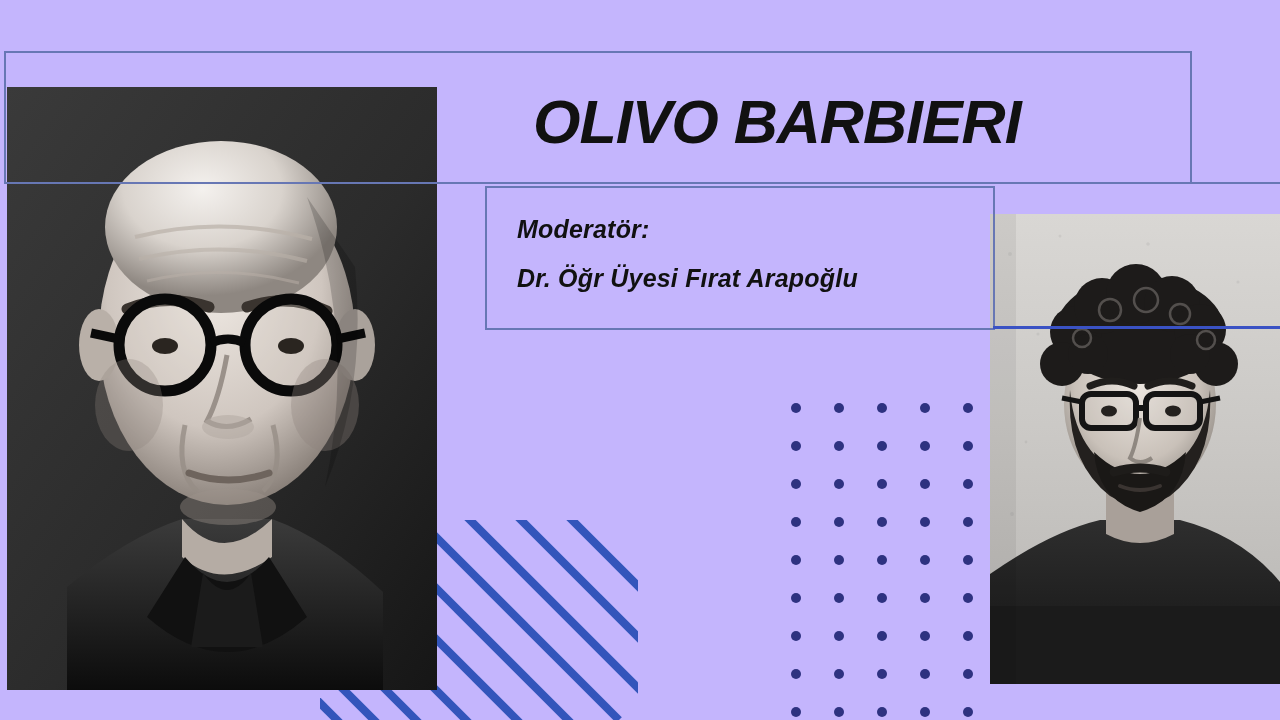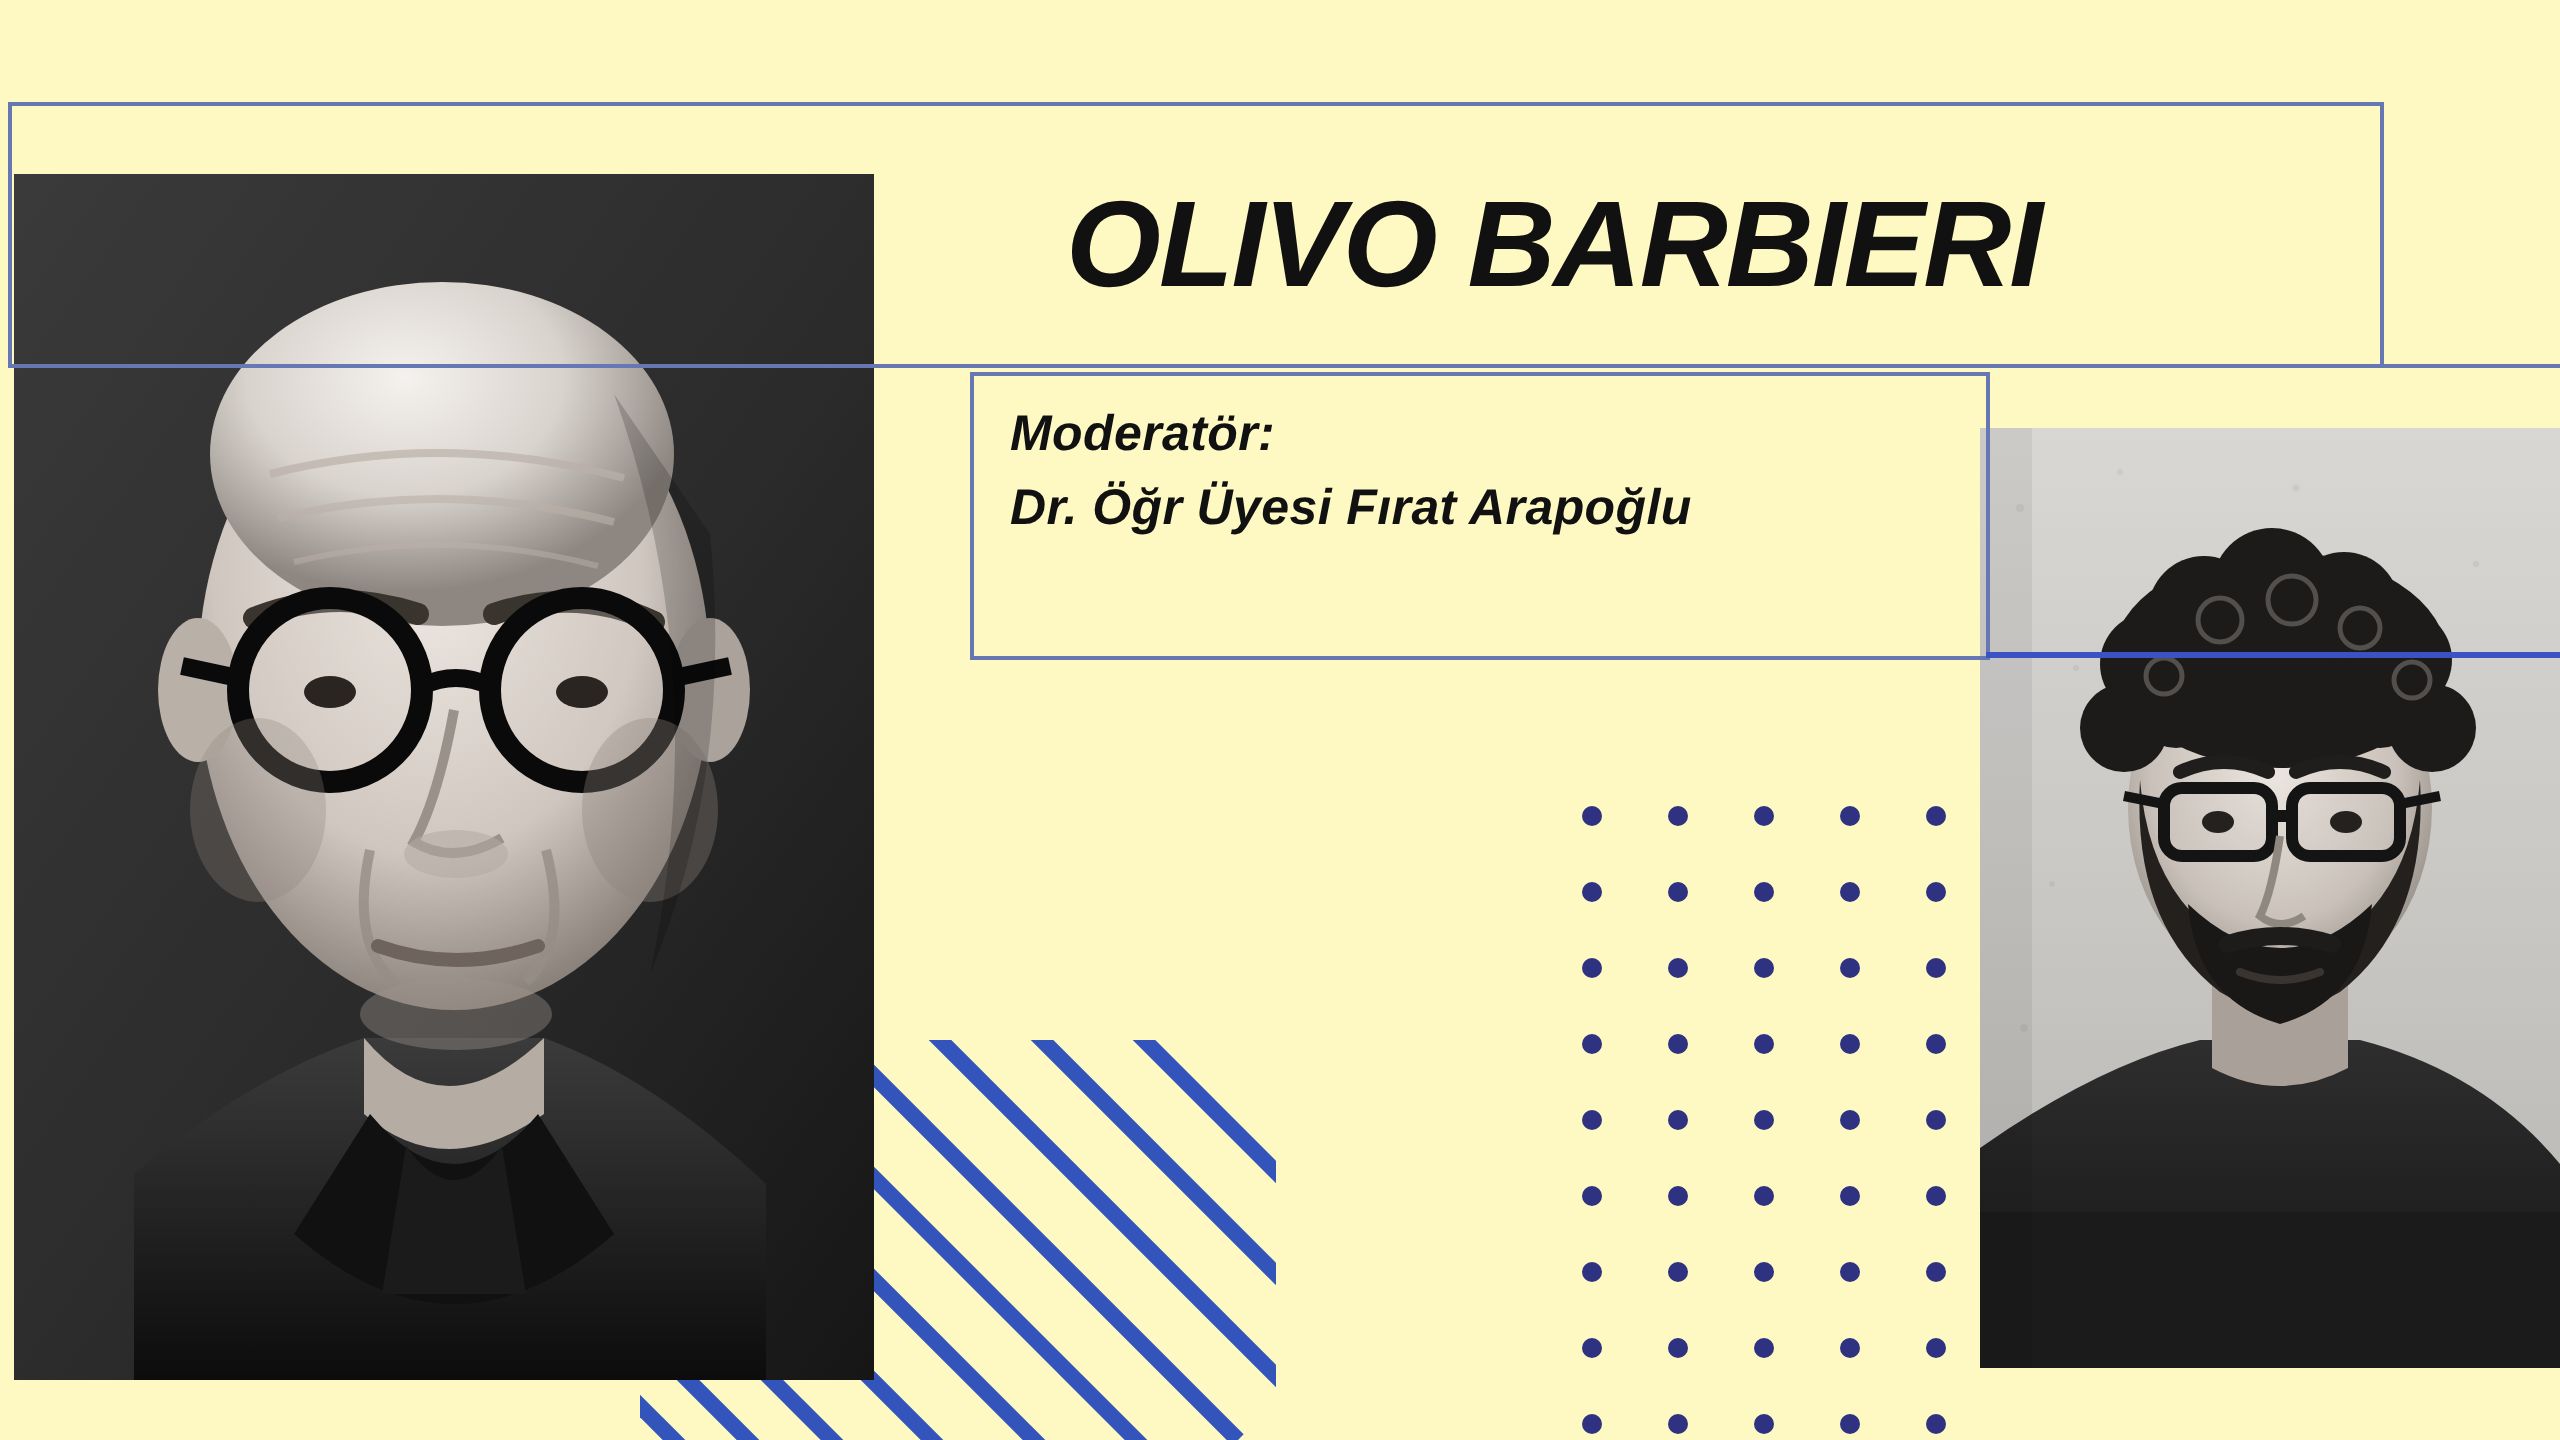--- a/index.html
+++ b/index.html
@@ -5,21 +5,21 @@
 <style>
   html, body {
     margin: 0;
     padding: 0;
     background: #ffffff;
   }
   #stage {
     position: relative;
     width: 1280px;
     height: 720px;
-    background: #fef9c3;
+    background: #c4b5fd;
     overflow: hidden;
     font-family: "Liberation Sans", sans-serif;
   }
 
   
   .frame-top {
     position: absolute;
     left: 4px;
     top: 51px;
     width: 1188px;
@@ -83,21 +83,21 @@
     top: 197px;
     z-index: 8;
     color: #111111;
     font-weight: bold;
     font-style: italic;
     font-size: 25px;
     line-height: 33px;
     letter-spacing: 0.2px;
     white-space: nowrap;
   }
-  .mod-text div { margin: 4px; padding: 0; }
+  .mod-text div { margin: 16px; padding: 0; }
 
   
   .headline {
     position: absolute;
     left: 533px;
     top: 88px;
     z-index: 8;
     font-size: 61px;
     font-weight: bold;
     font-style: italic;

